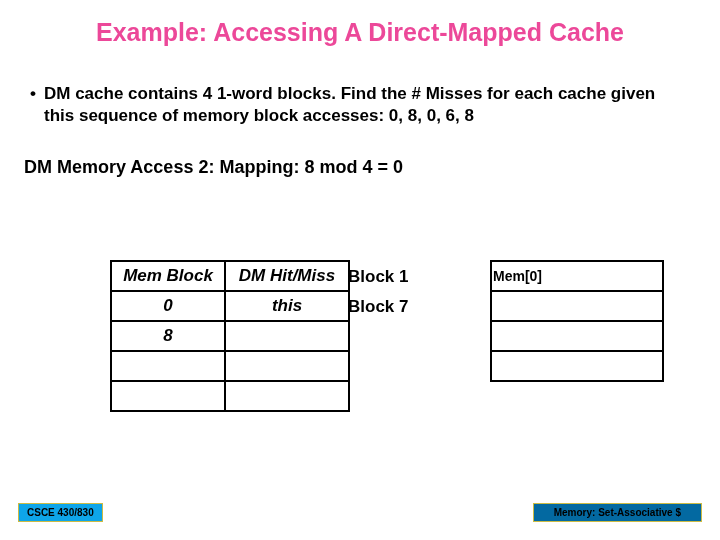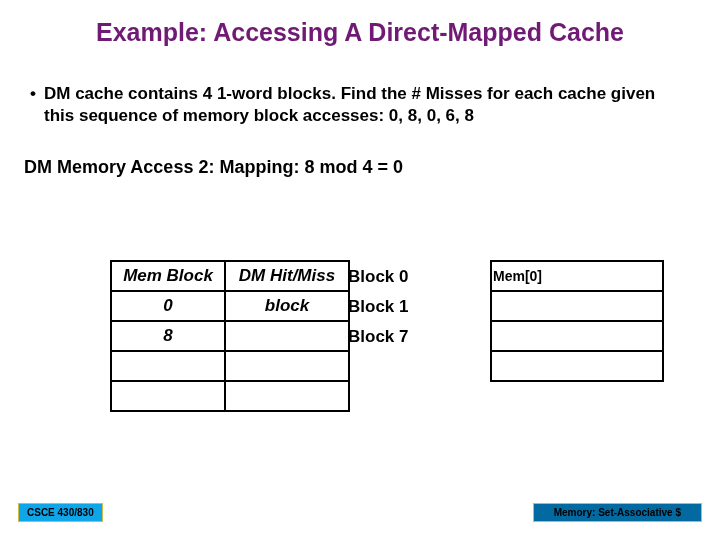--- a/index.html
+++ b/index.html
@@ -6,21 +6,21 @@
     margin: 0;
     padding: 0;
     width: 720px;
     height: 540px;
     font-family: Arial, Helvetica, sans-serif;
     background: #fff;
     position: relative;
     color: #000;
   }
   .title {
-    color: #701a75;
+    color: #ec4899;
     font-size: 25px;
     font-weight: bold;
     text-align: center;
     padding-top: 18px;
     padding-bottom: 8px;
   }
   .bullet-area {
     padding: 28px 30px 0 30px;
   }
   .bullet {
@@ -130,40 +130,39 @@
 
   <div class="left-table">
     <table>
       <tbody>
           <tr>
         <th class="col1">Mem Block</th>
         <th class="col2">DM Hit/Miss</th>
       </tr>
       <tr>
         <td>0</td>
-        <td>block</td>
+        <td>this</td>
       </tr>
       <tr>
         <td>8</td>
         <td></td>
       </tr>
       <tr>
         <td></td>
         <td></td>
       </tr>
       <tr>
         <td></td>
         <td></td>
       </tr>
     </tbody>
       </table>
   </div>
 
   <div class="block-labels">
-    <div>Block 0</div>
     <div>Block 1</div>
     <div>Block 7</div>
   </div>
 
   <div class="right-table">
     <table>
       <tbody>
           <tr>
             <td>Mem[0]</td>
           </tr>

